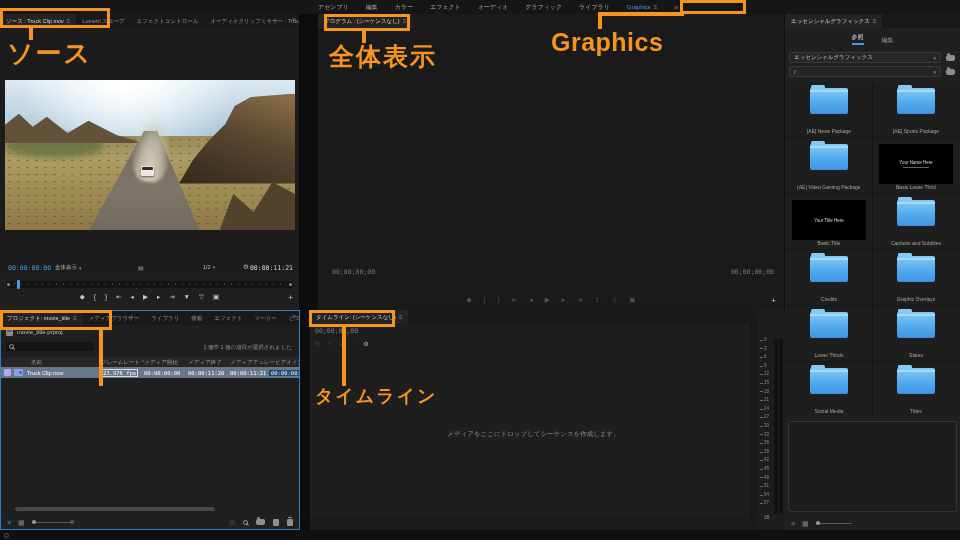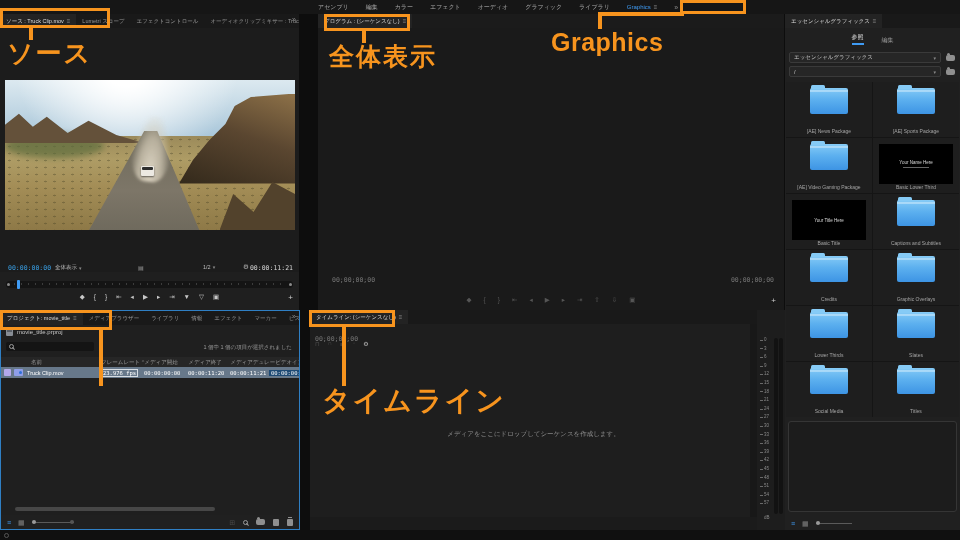--- a/index.html
+++ b/index.html
@@ -31,21 +31,21 @@
   .v-green{position:absolute;left:0;top:36%;width:34%;height:16%;background:#5d6d3d;filter:blur(3px);opacity:.7;border-radius:50%;}
   .v-hills{position:absolute;left:0;top:15%;width:48%;height:27%;background:#64513a;clip-path:polygon(0 100%,0 55%,10% 28%,20% 60%,30% 35%,45% 75%,60% 45%,80% 80%,100% 100%);}
   .v-mesa{position:absolute;right:0;top:9%;width:40%;height:60%;background:linear-gradient(200deg,#8d7148 0%,#5a4630 45%,#33291b 100%);clip-path:polygon(100% 0,62% 4%,48% 14%,40% 34%,26% 52%,12% 74%,0 100%,100% 100%);}
   .v-rocks{position:absolute;right:0;top:60%;width:26%;height:40%;background:#52422c;clip-path:polygon(0 100%,18% 40%,45% 70%,70% 20%,100% 40%,100% 100%);}
   .v-road{position:absolute;left:0;top:34%;width:100%;height:66%;background:linear-gradient(180deg,#6e6a5a,#7d7668 60%,#6f6a5d);clip-path:polygon(48% 0,52.5% 0,67% 100%,29% 100%);}
   .v-dust{position:absolute;left:44%;top:24%;width:13%;height:44%;background:radial-gradient(ellipse at 50% 85%, rgba(225,217,199,.95) 0%, rgba(212,203,183,.7) 42%, rgba(200,190,170,0) 75%);filter:blur(1.5px);border-radius:40%;transform:rotate(7deg);}
   .v-truck{position:absolute;left:47%;top:57%;width:13px;height:10px;background:#ece9e2;border-radius:1px;box-shadow:0 1px 2px rgba(0,0,0,.55);}
   .v-truck::after{content:"";position:absolute;left:1px;right:1px;top:1px;height:3px;background:#2e2e2e;border-radius:1px;}
   .tc{font-family:"DejaVu Sans Mono",monospace;font-size:6.5px;color:#d6d6d6;}
   .tc.blue{color:#39a0e6;}
-  .tc.dim{color:#777;margin-top:8px;}
+  .tc.dim{color:#777;}
   .src-tcrow{position:absolute;left:0;top:248px;right:0;height:12px;}
   .sel{display:inline-flex;align-items:center;gap:2px;font-size:5.5px;color:#bdbdbd;}
   .chev{font-size:5px;color:#8a8a8a;}
   .scrubber{position:absolute;left:6px;right:6px;top:267px;height:7px;background:#141414;border-radius:4px;}
   .scrub-ticks{position:absolute;left:8px;right:8px;top:2px;height:2px;background:repeating-linear-gradient(90deg,#3c3c3c 0 1px,transparent 1px 7px);}
   .playhead{position:absolute;left:11px;top:-1px;width:3px;height:9px;background:#3f9bf4;border-radius:1px;}
   .sdot{position:absolute;top:2px;width:3px;height:3px;border-radius:50%;background:#8a8a8a;}
   .transport{position:absolute;left:0;right:0;display:flex;justify-content:center;align-items:center;gap:9px;font-size:6.5px;color:#c7c7c7;}
   .transport.dim span{color:#555;}
   .tbtn{line-height:1;}
@@ -558,15 +558,15 @@
   <div class="ann-box" style="left:680px;top:0px;width:66px;height:14px;"></div>
   <div class="ann-line" style="left:598px;top:12px;width:86px;height:4px;"></div>
   <div class="ann-line" style="left:598px;top:12px;width:4px;height:17px;"></div>
   <div class="ann-label" style="left:551px;top:30px;font-size:25px;letter-spacing:0.5px;">Graphics</div>
 
   <div class="ann-box" style="left:0px;top:310px;width:112px;height:20px;"></div>
   <div class="ann-line" style="left:99px;top:330px;width:4px;height:56px;"></div>
 
   <div class="ann-box" style="left:309px;top:310px;width:86px;height:17px;"></div>
   <div class="ann-line" style="left:342px;top:327px;width:4px;height:59px;"></div>
-  <div class="ann-label" style="left:322px;top:387px;font-size:28px;text-align:right;">タイムライン</div>
+  <div class="ann-label" style="left:315px;top:387px;font-size:18px;text-align:right;">タイムライン</div>
 
 </div>
 
 </body></html>

